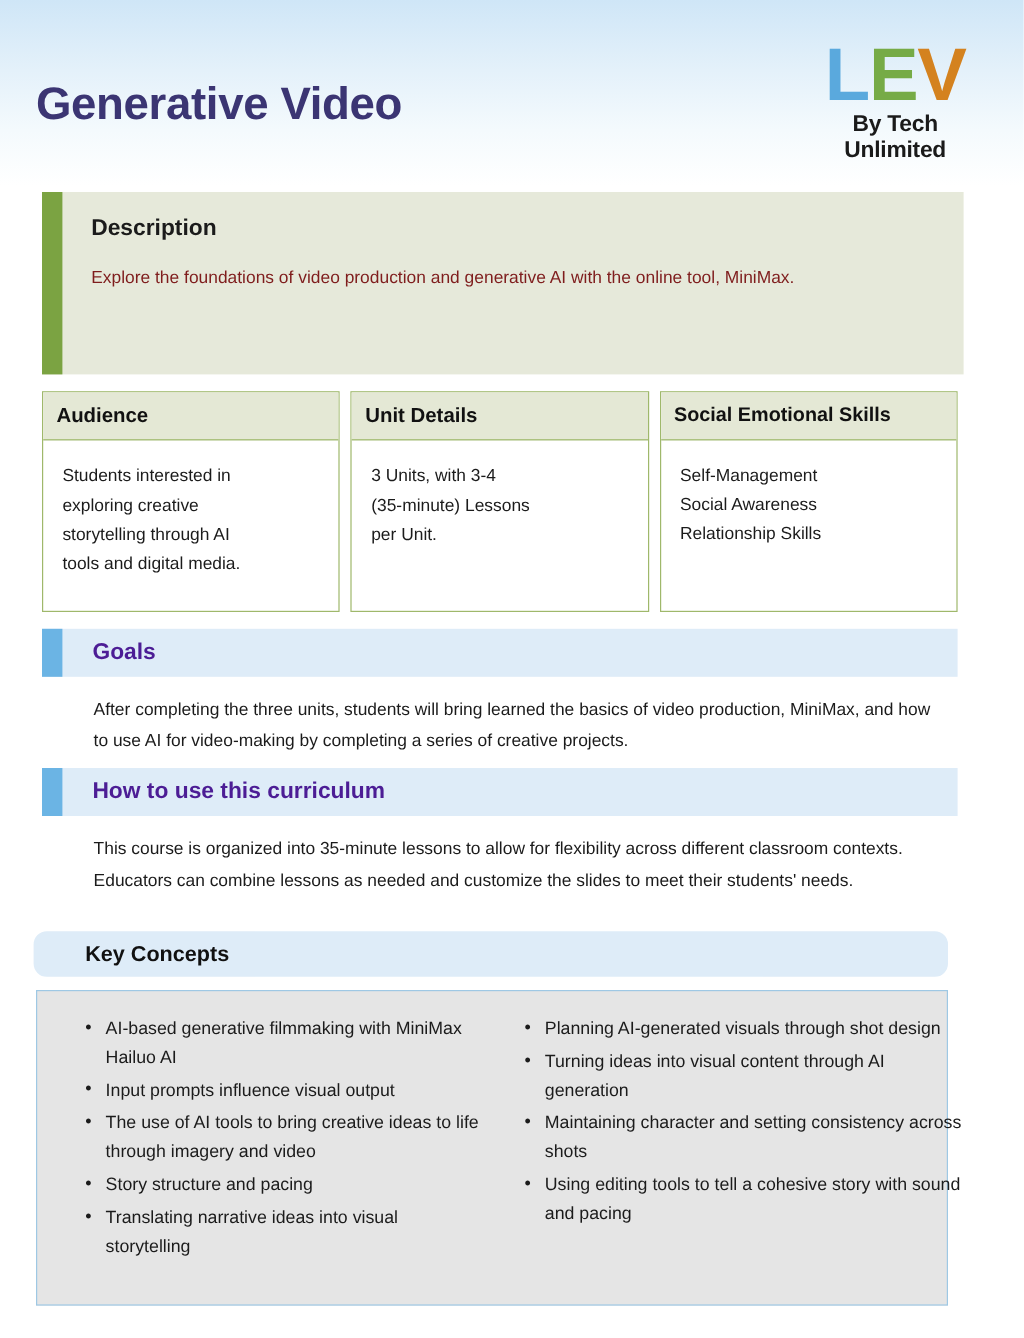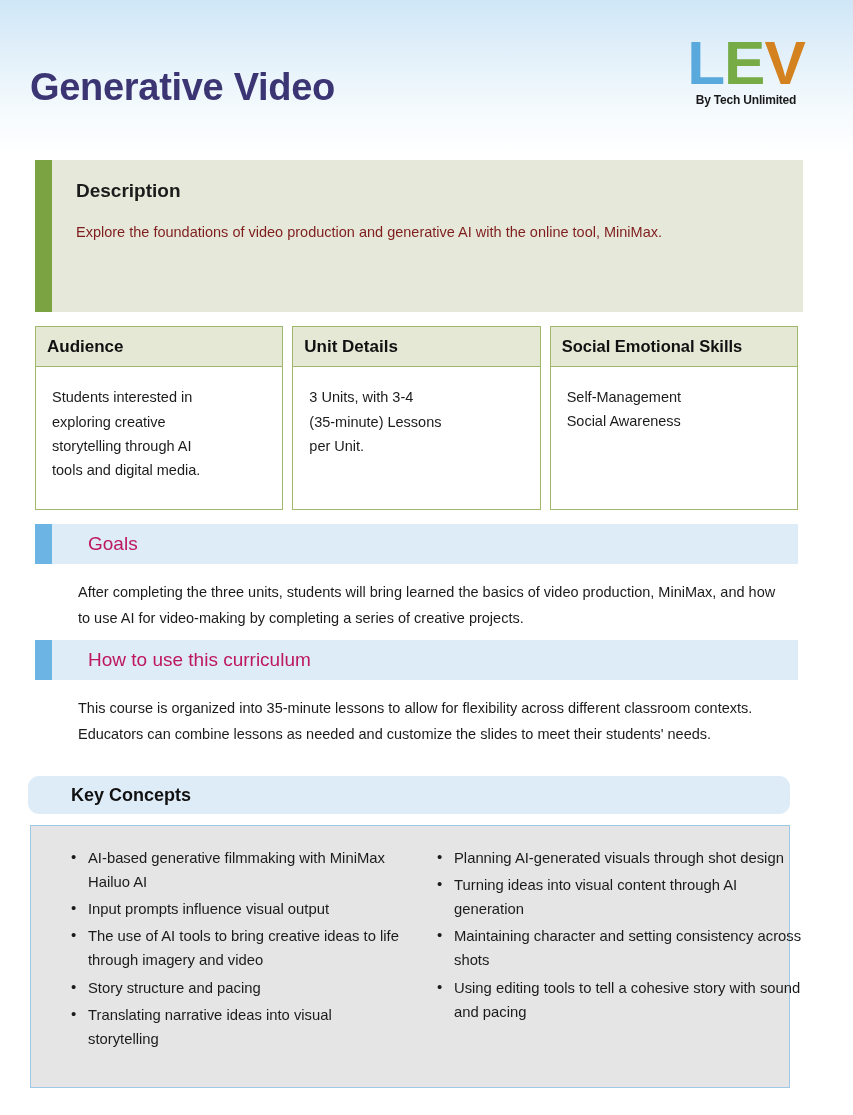--- a/index.html
+++ b/index.html
@@ -67,21 +67,21 @@
     line-height: 0.82;
     font-weight: bold;
     font-size: 62px;
     letter-spacing: -1px;
   }
   .logo-l { color: #5aa9dd; }
   .logo-e { color: #76ab46; }
   .logo-v { color: #d4821f; }
   .logo-tagline {
     margin-top: 4px;
-    font-size: 12px;
+    font-size: 19px;
     font-weight: bold;
     color: #1a1a1a;
     letter-spacing: -0.2px;
   }
 
   
   .description-block {
     position: absolute;
     left: 35px;
     top: 160px;
@@ -161,24 +161,24 @@
   }
   .blue-accent {
     width: 17px;
     flex: 0 0 17px;
     background: #6bb4e4;
   }
   .blue-head-label {
     flex: 1;
     display: flex;
     align-items: center;
-    padding-left: 36px;
+    padding-left: 25px;
     font-size: 19px;
-    font-weight: normal;
-    color: #be185d;
+    font-weight: bold;
+    color: #4c1d95;
   }
   .blue-body {
     padding: 16px 10px 0 43px;
     font-size: 14.5px;
     line-height: 1.78;
     color: #1b1b1b;
   }
 
   #goals-section { top: 524px; }
   #how-section { top: 640px; }
@@ -287,20 +287,21 @@
         <span class="card-line">(35-minute) Lessons</span>
         <span class="card-line">per Unit.</span>
       </div>
     </div>
 
     <div class="info-card">
       <div class="info-card-header wide">Social Emotional Skills</div>
       <div class="info-card-body">
         <span class="card-line">Self-Management</span>
         <span class="card-line">Social Awareness</span>
+        <span class="card-line">Relationship Skills</span>
       </div>
     </div>
 
   </section>
 
   <section class="blue-section" id="goals-section">
     <div class="blue-head">
       <div class="blue-accent"></div>
       <div class="blue-head-label">Goals</div>
     </div>

